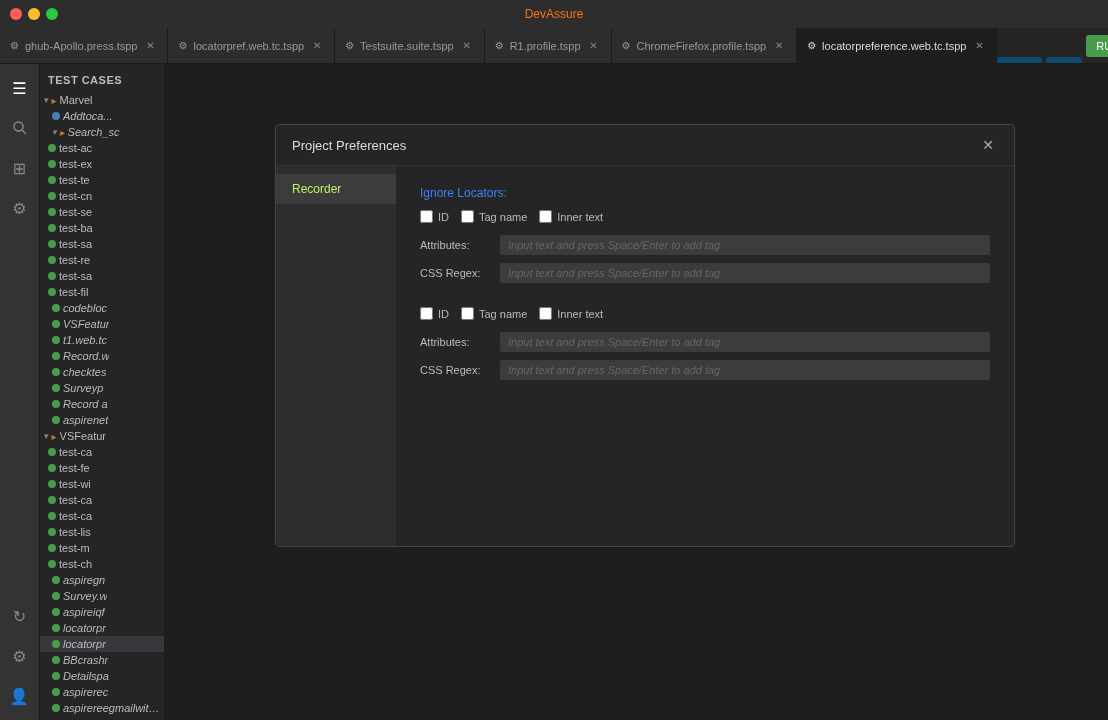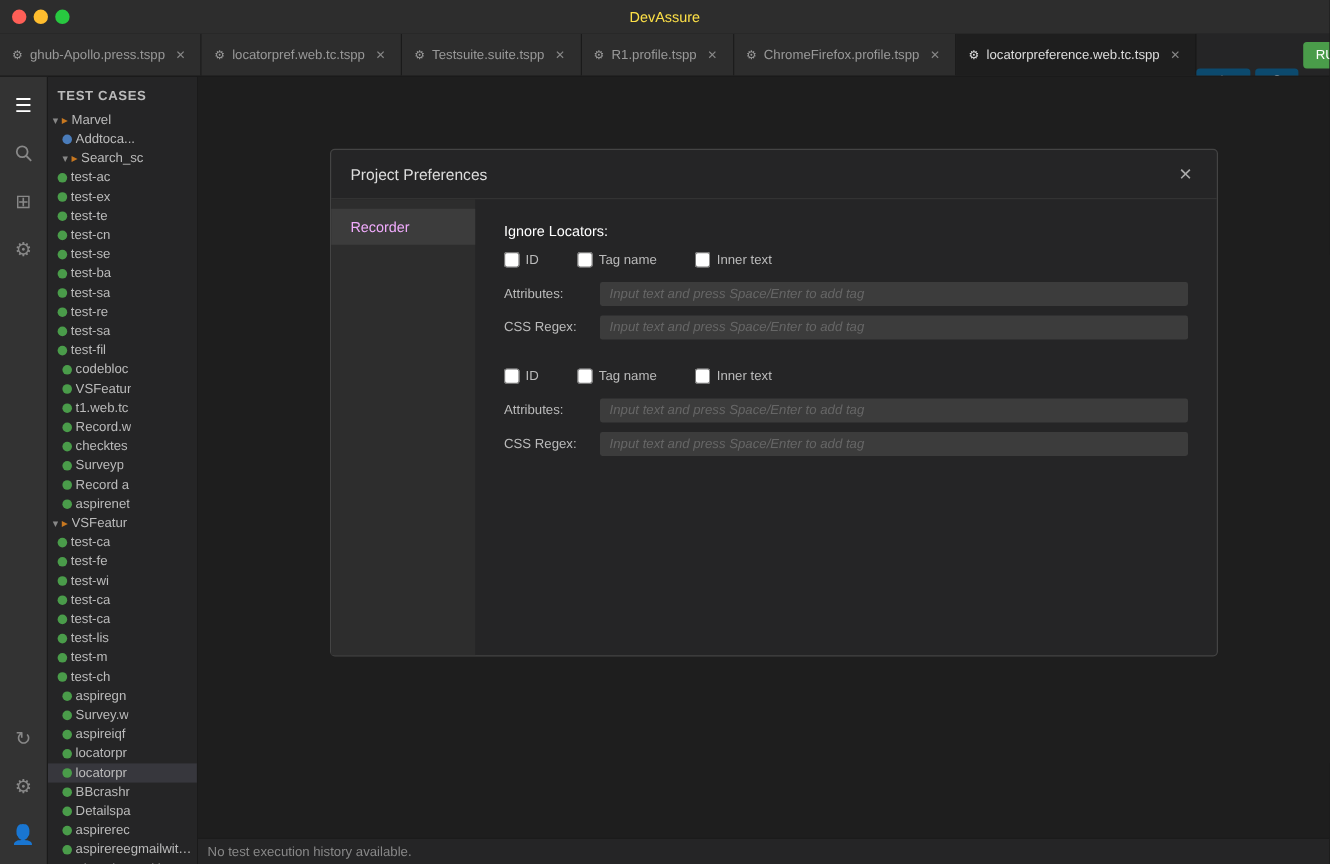--- a/index.html
+++ b/index.html
@@ -27,21 +27,21 @@
       position: absolute;
       left: 10px;
       display: flex;
       gap: 6px;
       align-items: center;
     }
     .tl { width: 12px; height: 12px; border-radius: 50%; }
     .tl-red { background: #ff5f57; }
     .tl-yellow { background: #ffbd2e; }
     .tl-green { background: #28c840; }
-    .title-bar-text { color: #fde047; font-size: 12px; }
+    .title-bar-text { color: #f97316; font-size: 12px; }
 
     
     .tab-bar {
       height: 36px;
       background: #252526;
       display: flex;
       align-items: center;
       border-bottom: 1px solid #1a1a1a;
       overflow: hidden;
     }
@@ -174,21 +174,21 @@
     }
     .tree-item.selected { background: #37373d; }
     .tree-dot {
       width: 8px;
       height: 8px;
       border-radius: 50%;
       flex-shrink: 0;
     }
     .tree-arrow { font-size: 9px; color: #888; flex-shrink: 0; }
     .tree-label { overflow: hidden; text-overflow: ellipsis; }
-    .indent-1 { padding-left: 12px; }
+    .indent-1 { padding-left: 12px; font-style: italic; }
     .indent-2 { padding-left: 8px; }
 
     
     .content-area {
       flex: 1;
       background: #1e1e1e;
       position: relative;
       overflow: hidden;
     }
 
@@ -232,43 +232,43 @@
       padding: 8px 0;
     }
     .dialog-nav-item {
       padding: 8px 16px;
       font-size: 12px;
       color: #ccc;
       cursor: pointer;
     }
     .dialog-nav-item.active {
       background: #3c3c3c;
-      color: #f0abfc;
+      color: #bef264;
     }
     .dialog-content {
       flex: 1;
       padding: 20px 24px;
     }
     .dialog-section-title {
       font-size: 14px;
       color: #ddd;
       margin-bottom: 16px;
     }
     .section-group {
       margin-bottom: 24px;
     }
     .section-group-title {
       font-size: 12px;
-      color: #ffffff;
+      color: #3b82f6;
       margin-bottom: 10px;
     }
     .checkbox-row {
       display: flex;
       align-items: center;
-      gap: 32px;
+      gap: 12px;
       margin-bottom: 12px;
     }
     .checkbox-item {
       display: flex;
       align-items: center;
       gap: 5px;
       font-size: 11px;
       color: #bbb;
     }
     .checkbox-item input[type=checkbox] {
@@ -618,18 +618,15 @@
             </div>
             <div class="field-row">
               <span class="field-label">CSS Regex:</span>
               <input class="field-input" type="text" placeholder="Input text and press Space/Enter to add tag" style="">
             </div>
           </div>
         </div>
       </div>
     </div>
 
-    <div class="status-bar">
-      <span>No test execution history available.</span>
-    </div>
 
   </div>
 </div>
 
 </body></html>

